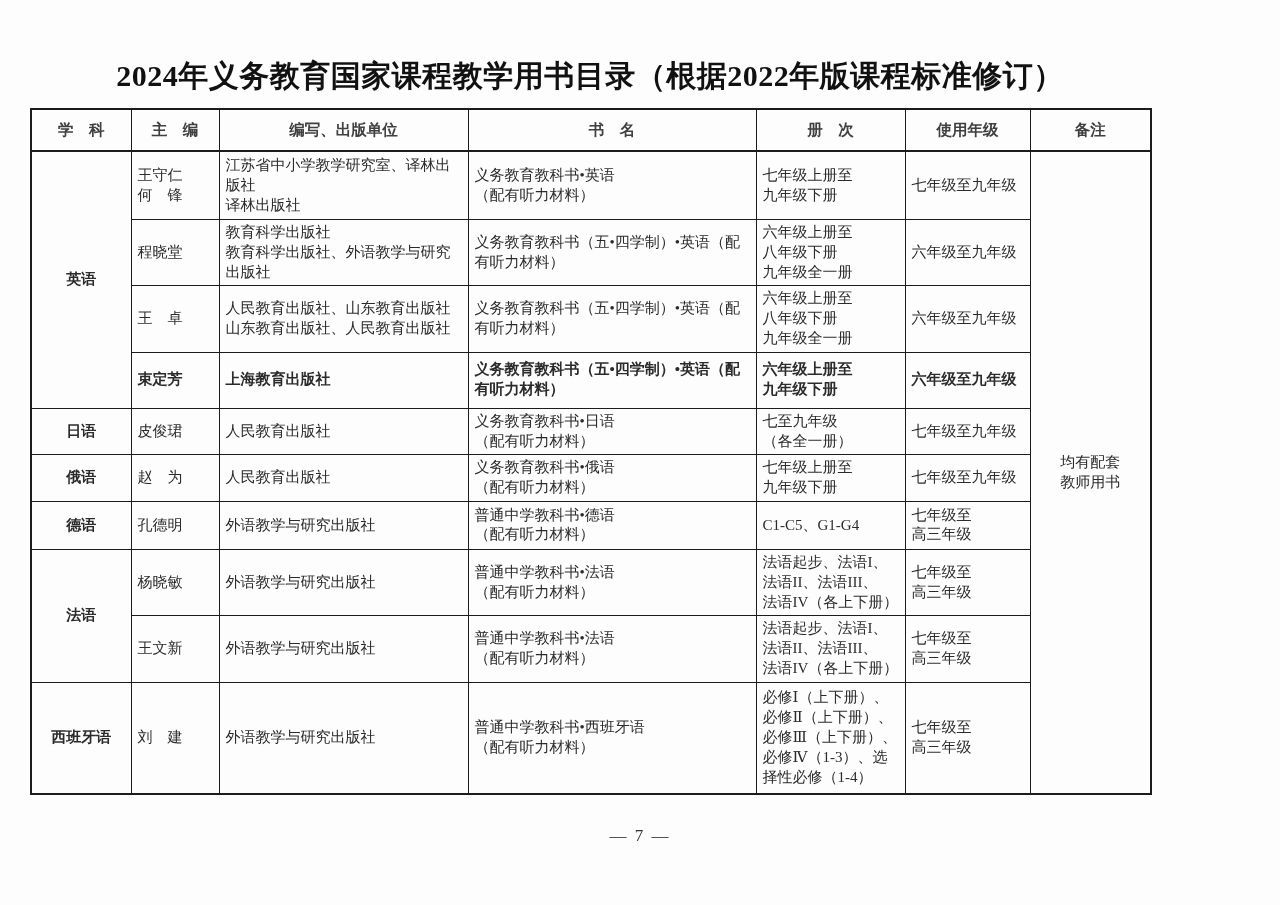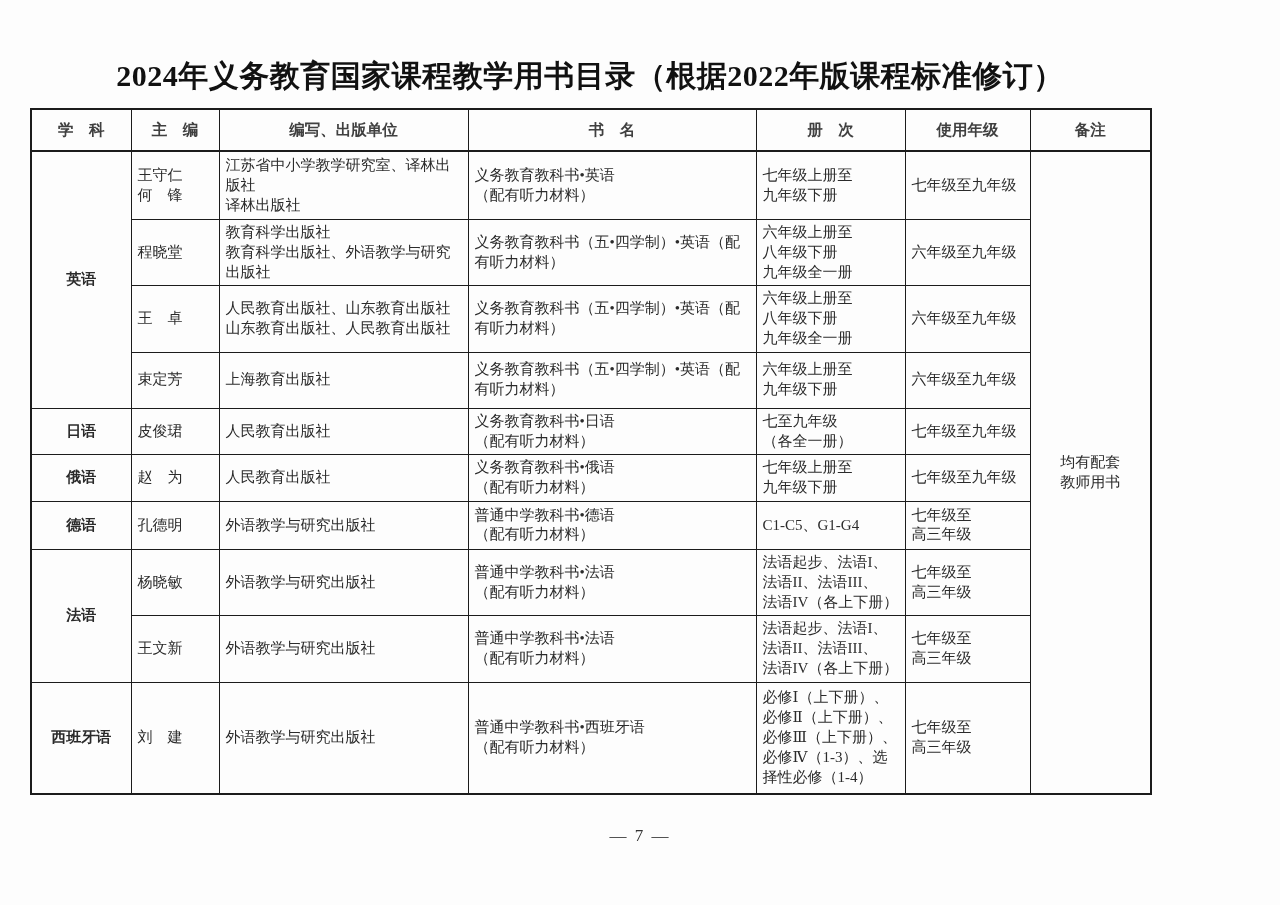--- a/index.html
+++ b/index.html
@@ -53,21 +53,21 @@
   td.c-editor  { text-align: left; }
   td.c-pub     { text-align: left; padding-left: 8px; }
   td.c-book    { text-align: left; padding-left: 10px; margin-left: 14px; }
   td.c-vol     { text-align: left; }
   td.c-grade   { }
   td.c-remark  { text-align: center; }
 
   tr.h0 { height: 68px; }
   tr.h1 { height: 66px; }
   tr.h2 { height: 64px; }
-  tr.h3 { height: 56px; }
+  tr.h3 { height: 56px; font-weight: bold; }
   tr.h4 { height: 46px; padding-left: 24px; }
   tr.h5 { height: 46px; }
   tr.h6 { height: 48px; }
   tr.h7 { height: 66px; }
   tr.h8 { height: 66px; }
   tr.h9 { height: 112px; }
 
   .footer {
     position: absolute;
     left: 0; top: 826px;

